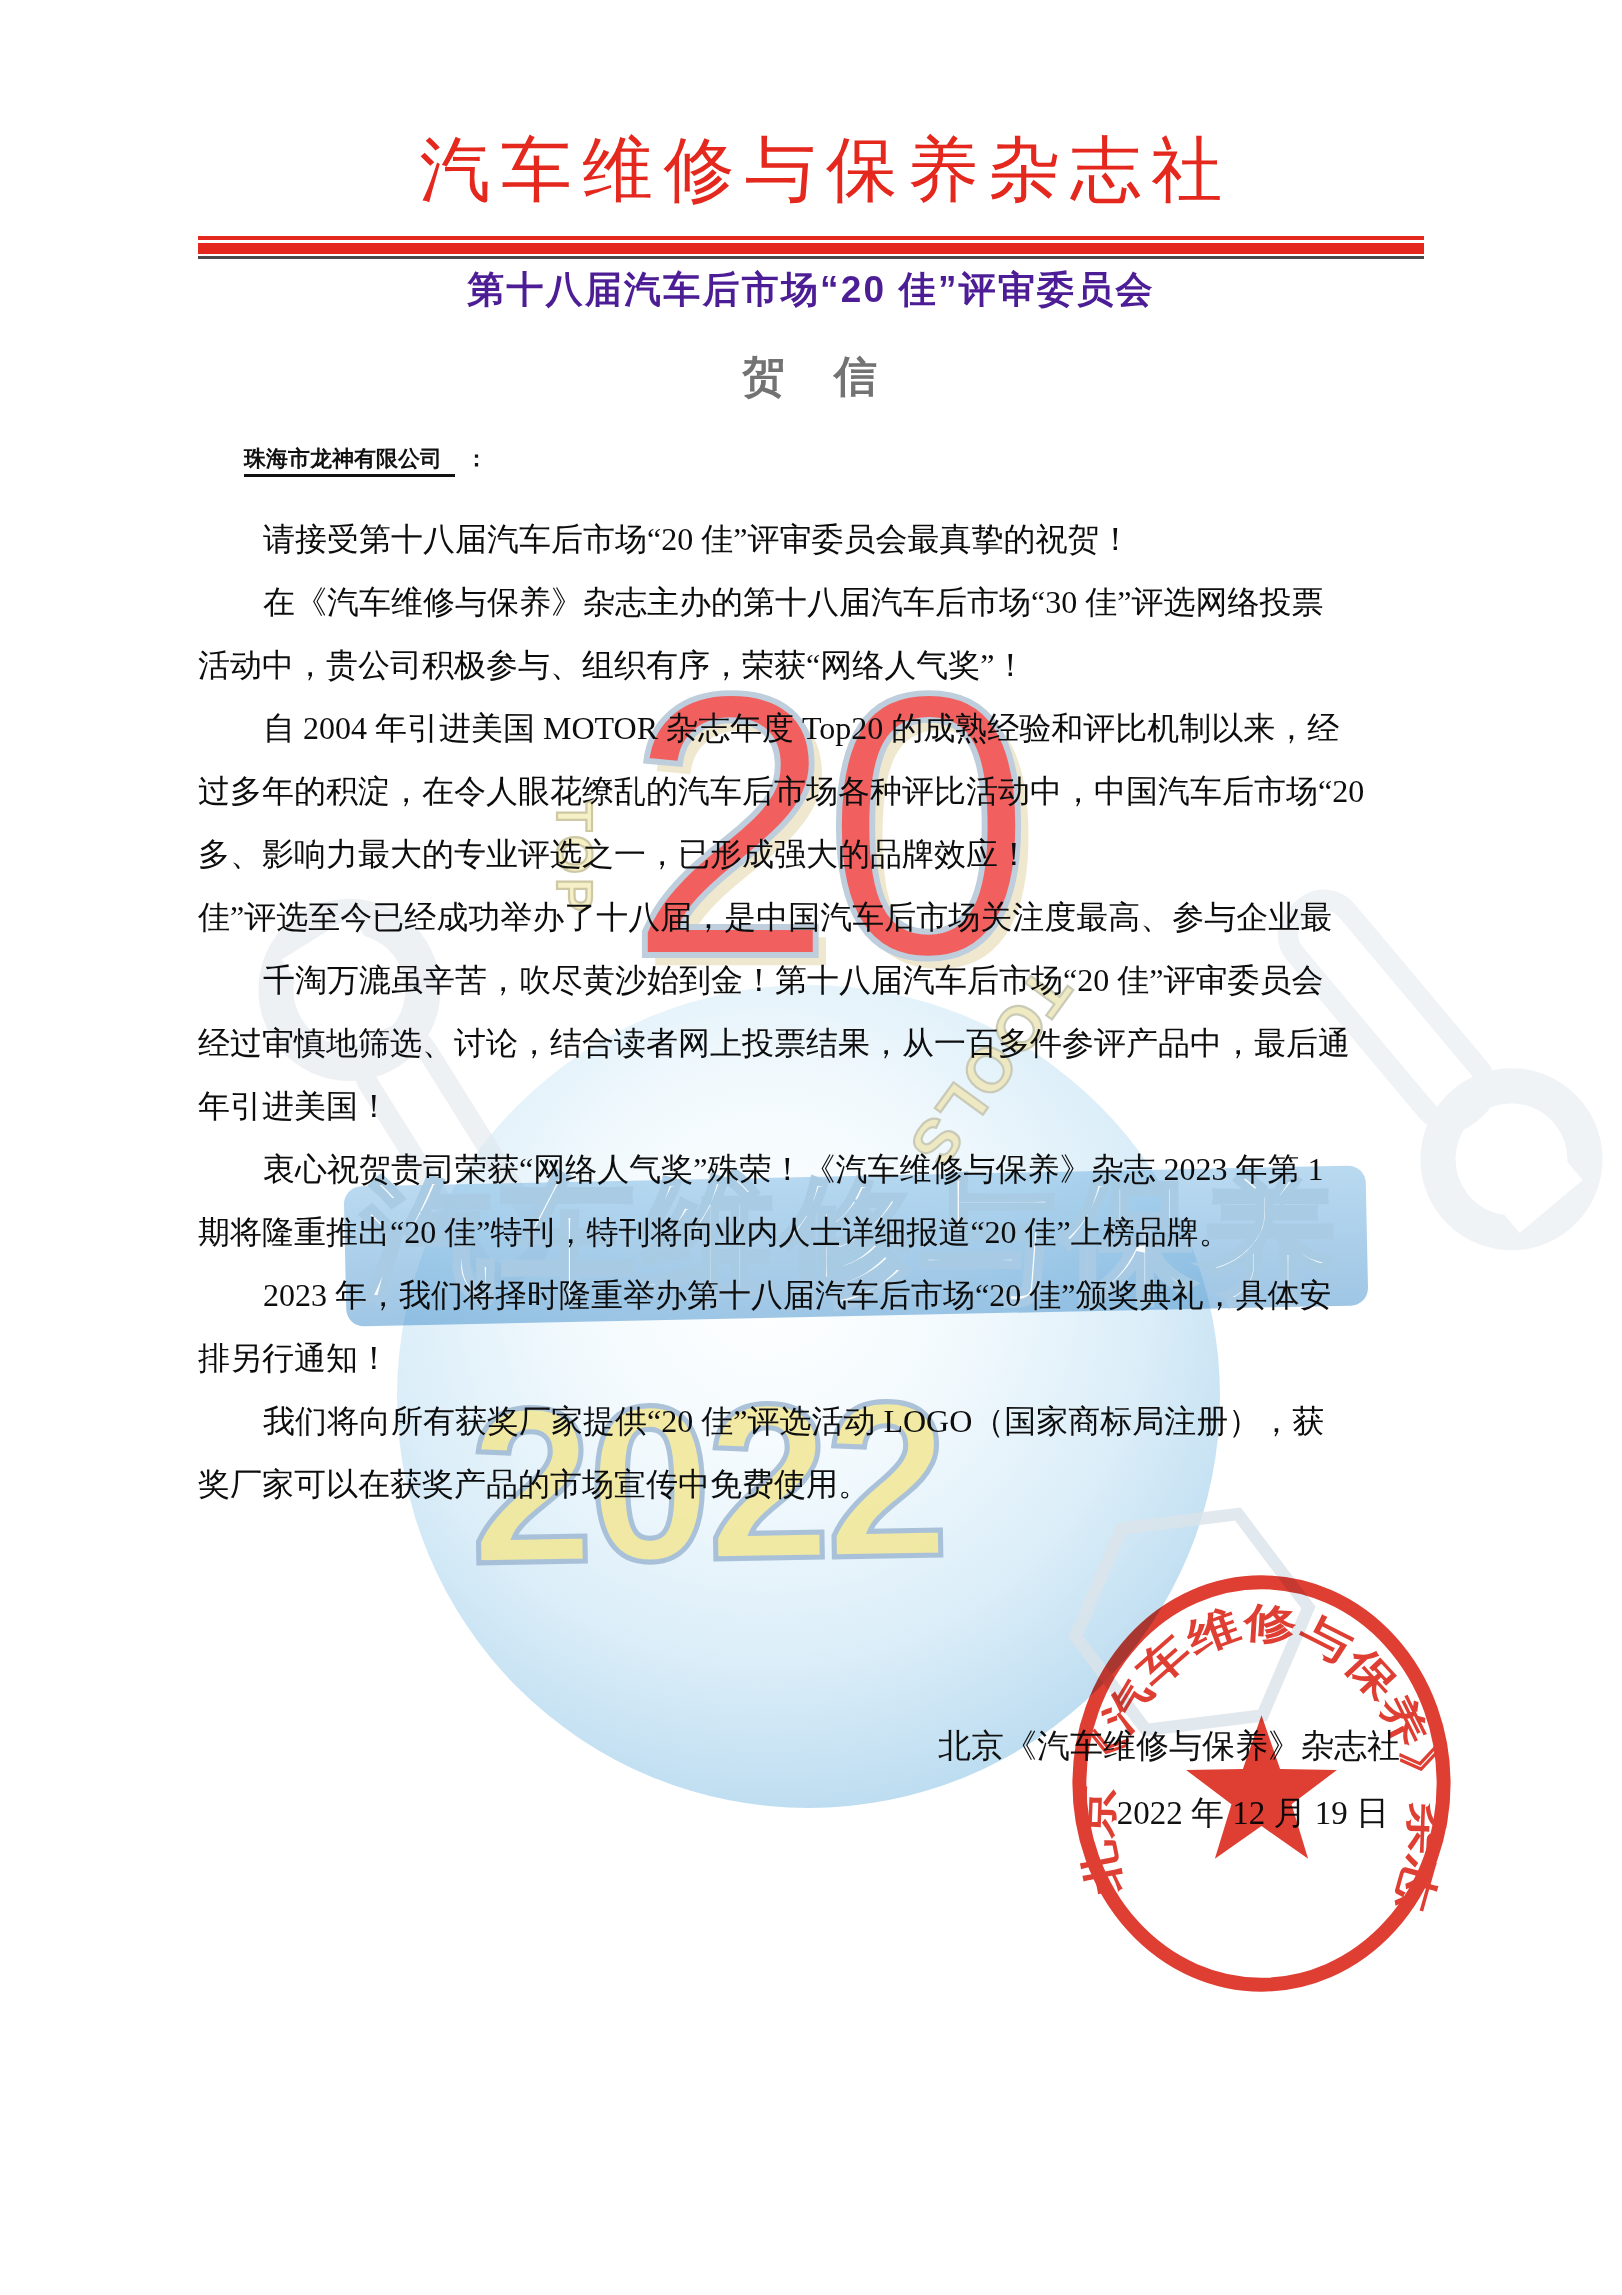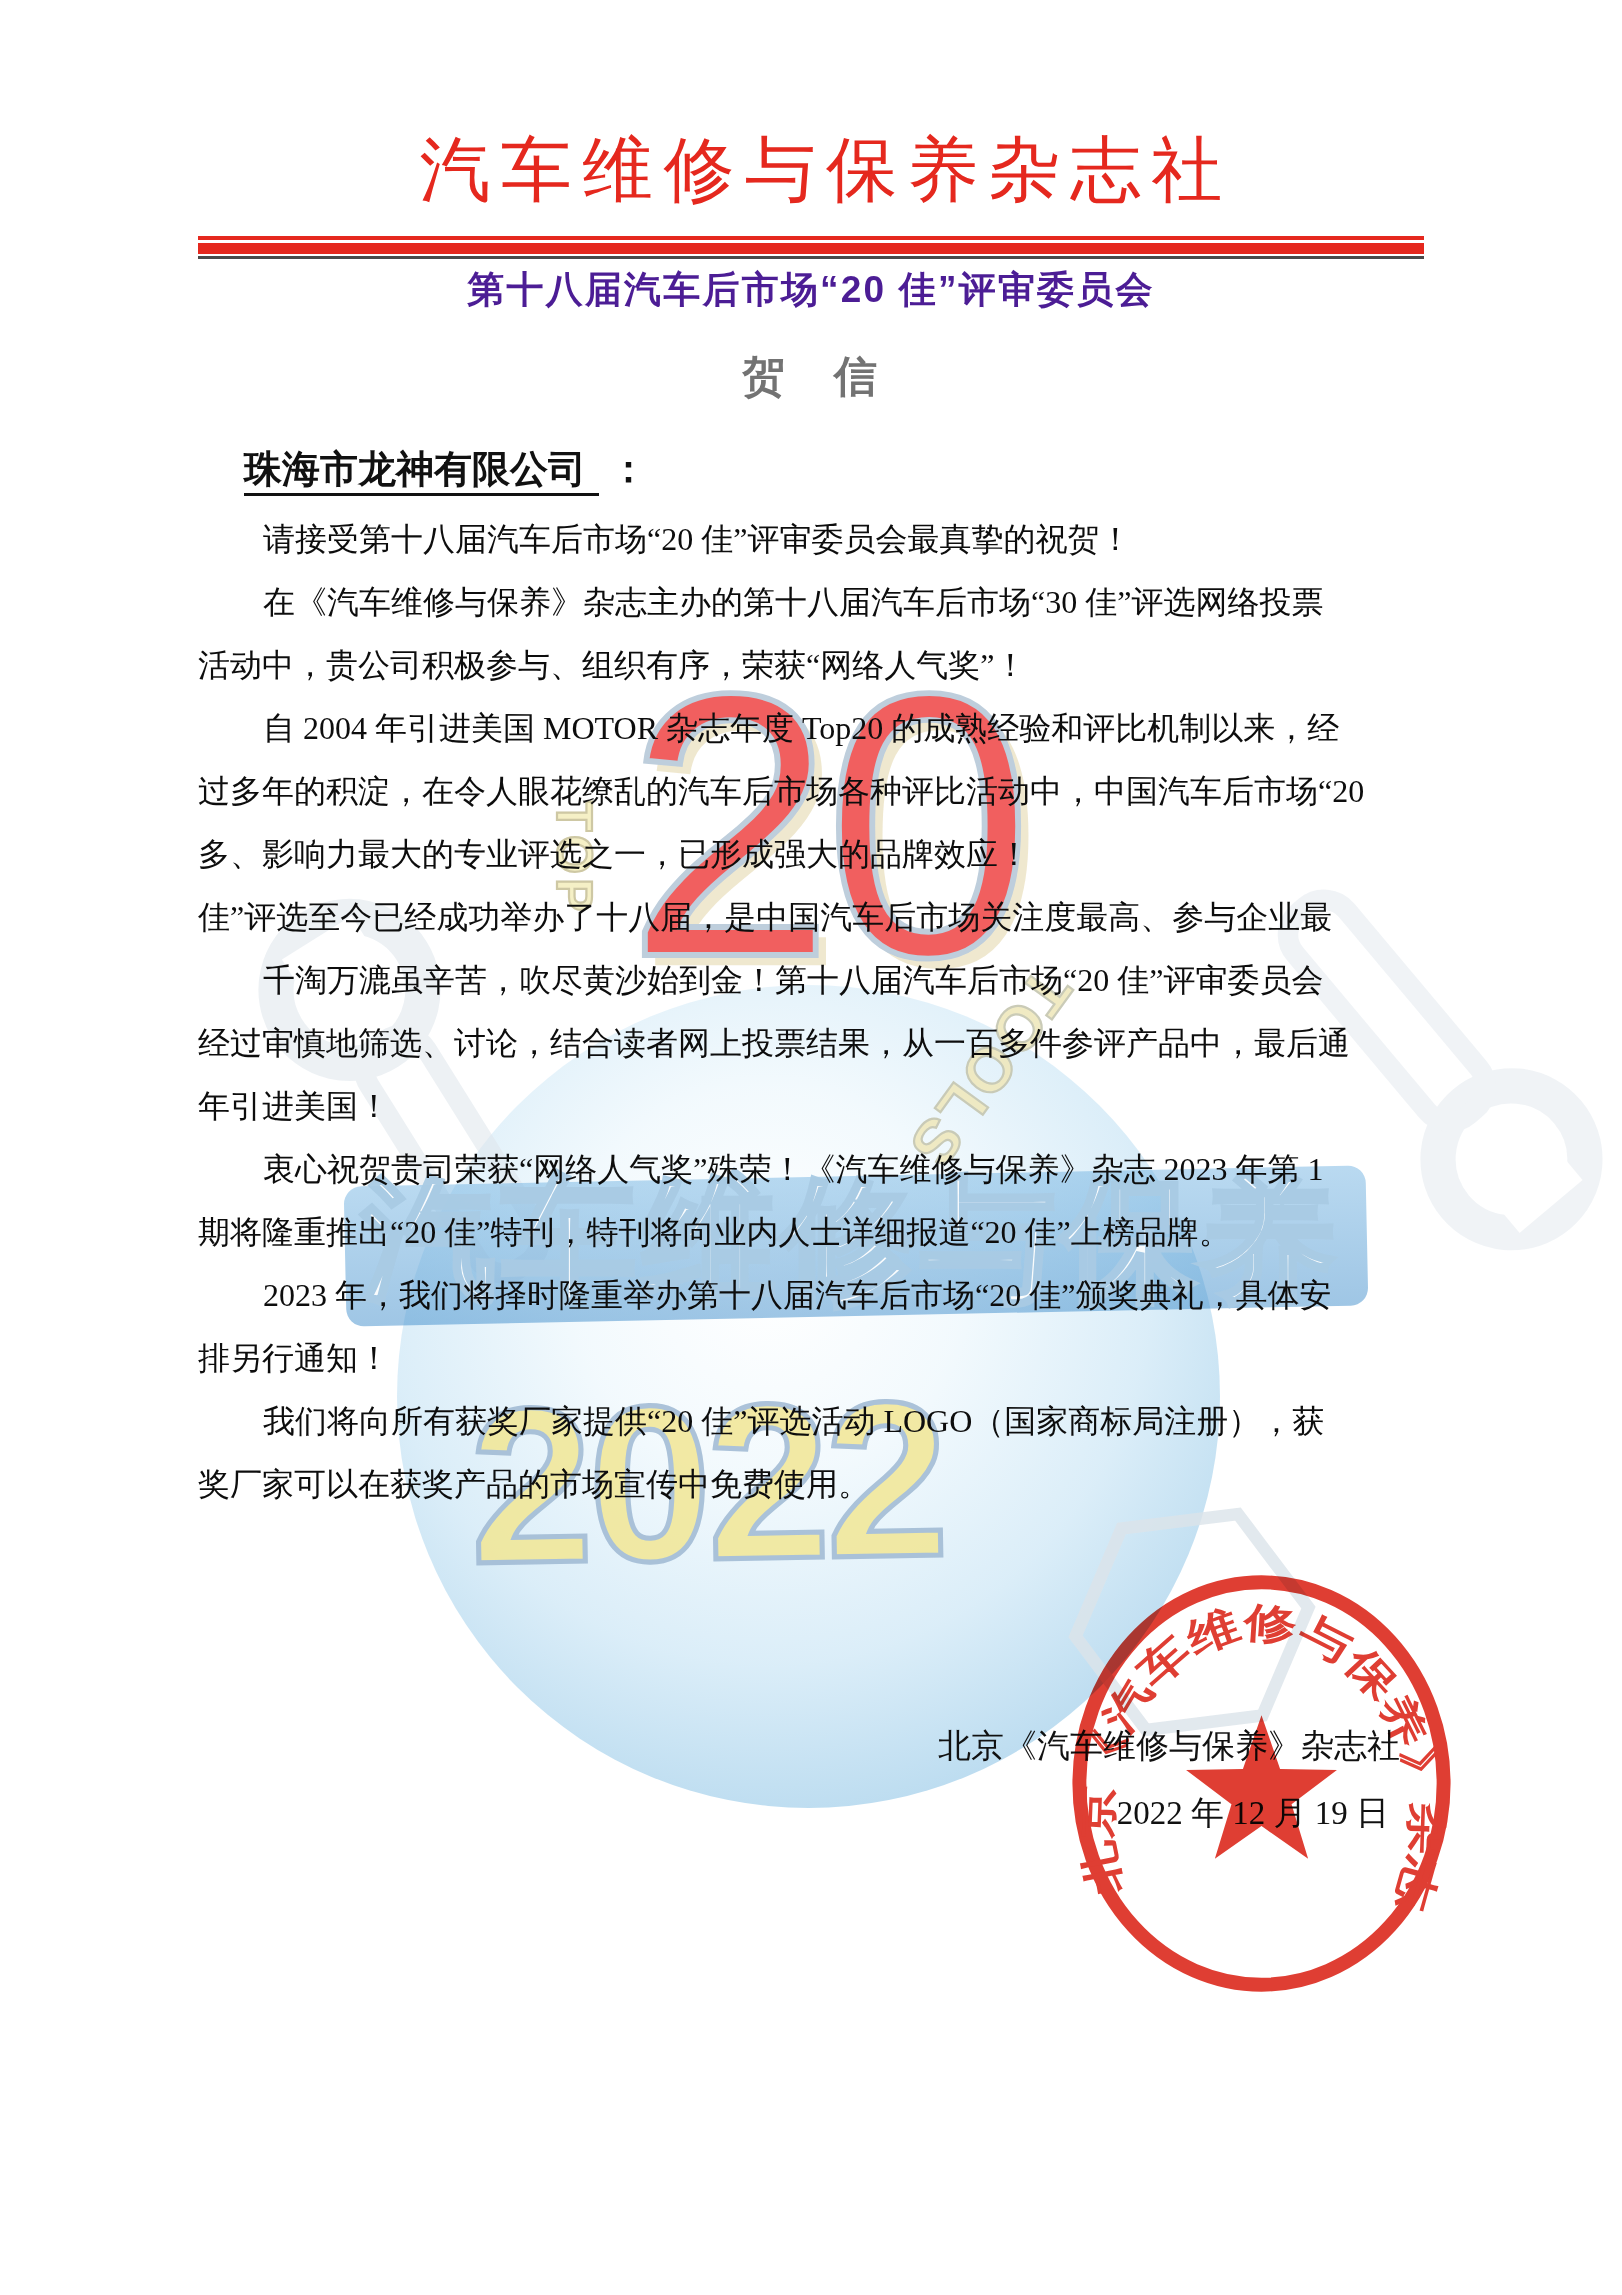--- a/index.html
+++ b/index.html
@@ -65,21 +65,21 @@
     font-family:"Liberation Sans", sans-serif; font-weight:bold;
     font-size:37px; letter-spacing:2.2px; color:#4c1d95; z-index:2; white-space:nowrap;
   }
   .doc-title {
     position:absolute; left:0; top:348px; width:100%; text-align:center;
     font-family:"Liberation Sans", sans-serif; font-weight:bold;
     font-size:43px; letter-spacing:2.9px; color:#737373; z-index:2;
   }
 
   
-  .recipient { position:absolute; left:244px; top:444px; z-index:2; font-size:38px; }
+  .recipient { position:absolute; left:244px; top:444px; z-index:2; font-size:22px; }
   .recipient .name {
     font-family:"Liberation Sans", sans-serif; font-weight:bold;
     border-bottom:3.7px solid #111; padding-right:13.2px; padding-bottom:2.9px;
   }
   .recipient .colon { font-family:"Liberation Sans", sans-serif; font-weight:bold; margin-left:10.3px; }
 
   
   .body-lines {
     position:absolute; left:198px; top:508px; width:1257px; z-index:2;
     font-size:32px; line-height:63px; color:#0d0d0d;

